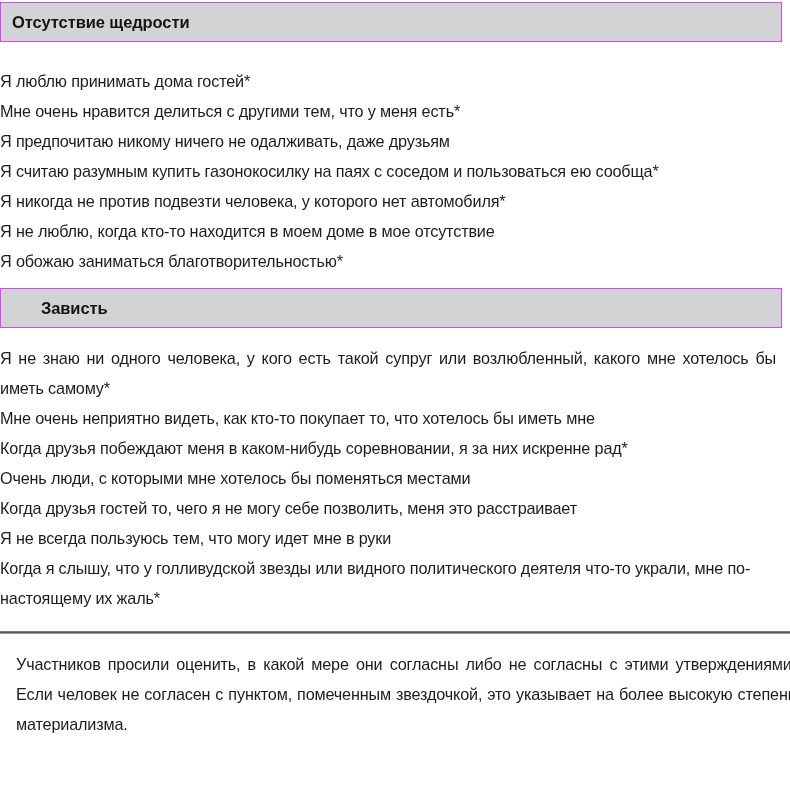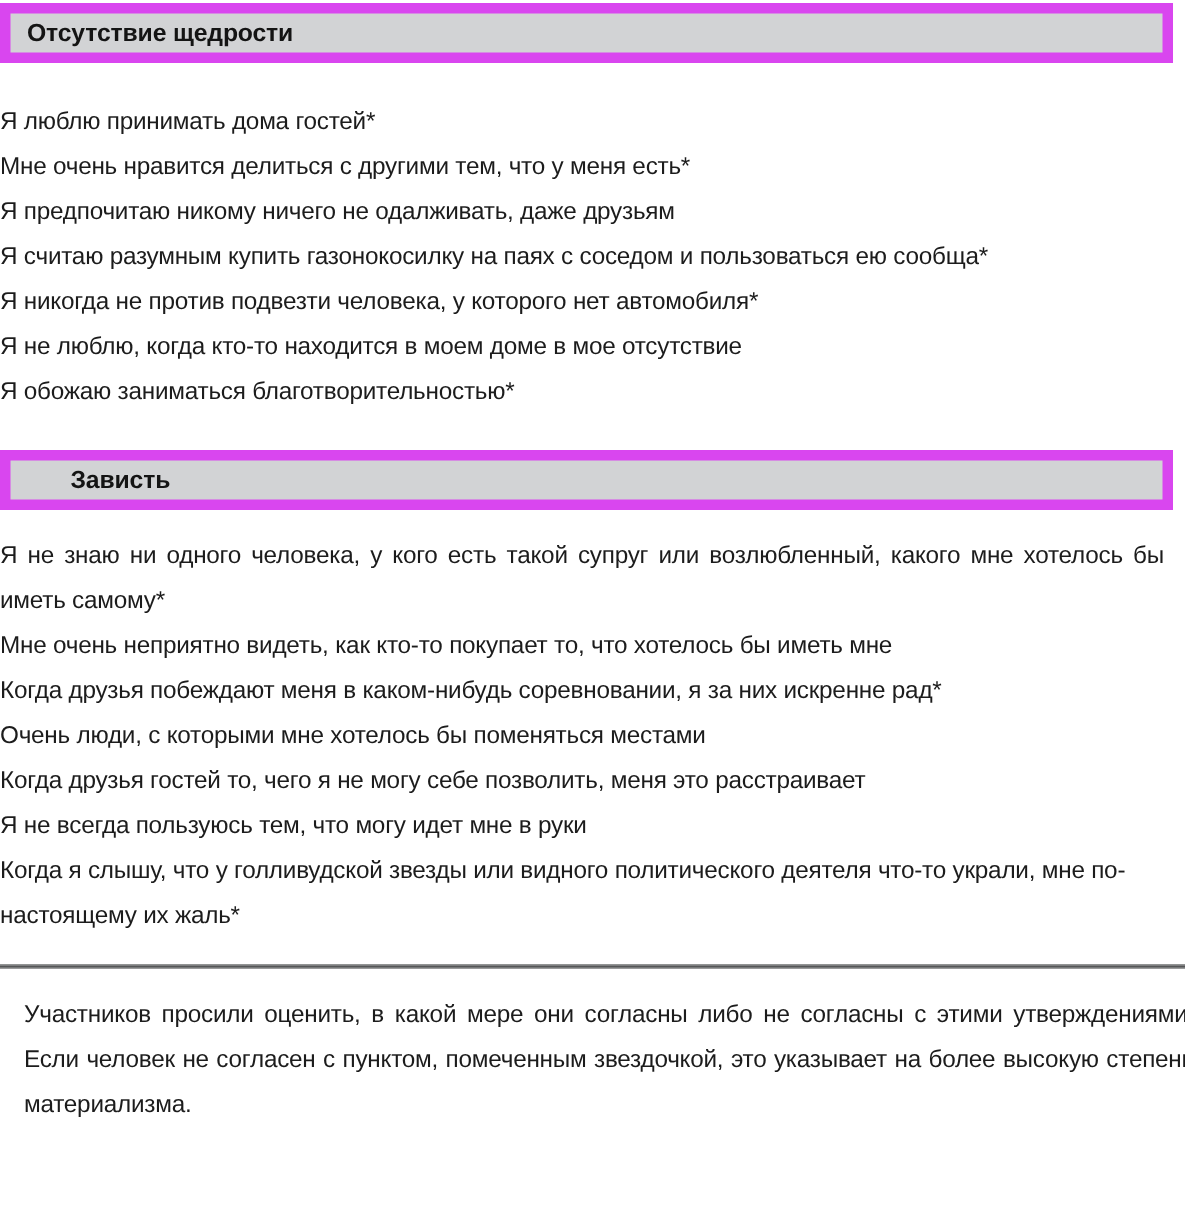--- a/index.html
+++ b/index.html
@@ -20,21 +20,21 @@
   .page {
     position: relative;
     width: 790px;
     height: 803px;
     box-sizing: border-box;
   }
 
   
   .section-header {
     background: #d2d3d5;
-    border: 7px solid #d946ef;
+    border: 1px solid #d946ef;
     box-sizing: border-box;
     height: 40px;
     display: flex;
     align-items: center;
     padding-left: 11px;
     width: 782px;
   }
   .section-header .title {
     font-size: 16.5px;
     font-weight: bold;
@@ -62,21 +62,21 @@
     width: 776px;
   }
   .item.justify {
     text-align: justify;
     text-align-last: left;
   }
 
   
   .block-1 { margin-top: 2px; }
   .list-1  { margin-top: 24px; }
-  .block-2 { margin-top: 24px; padding-left: 40px; }
+  .block-2 { margin-top: 12px; padding-left: 40px; }
   .list-2  { margin-top: 15px; }
 
   
   .divider {
     margin-top: 18px;
     width: 790px;
     height: 3px;
     background: #555657;
     border-top: 1px solid #7d7e7f;
     border-bottom: 1px solid #9a9b9c;

